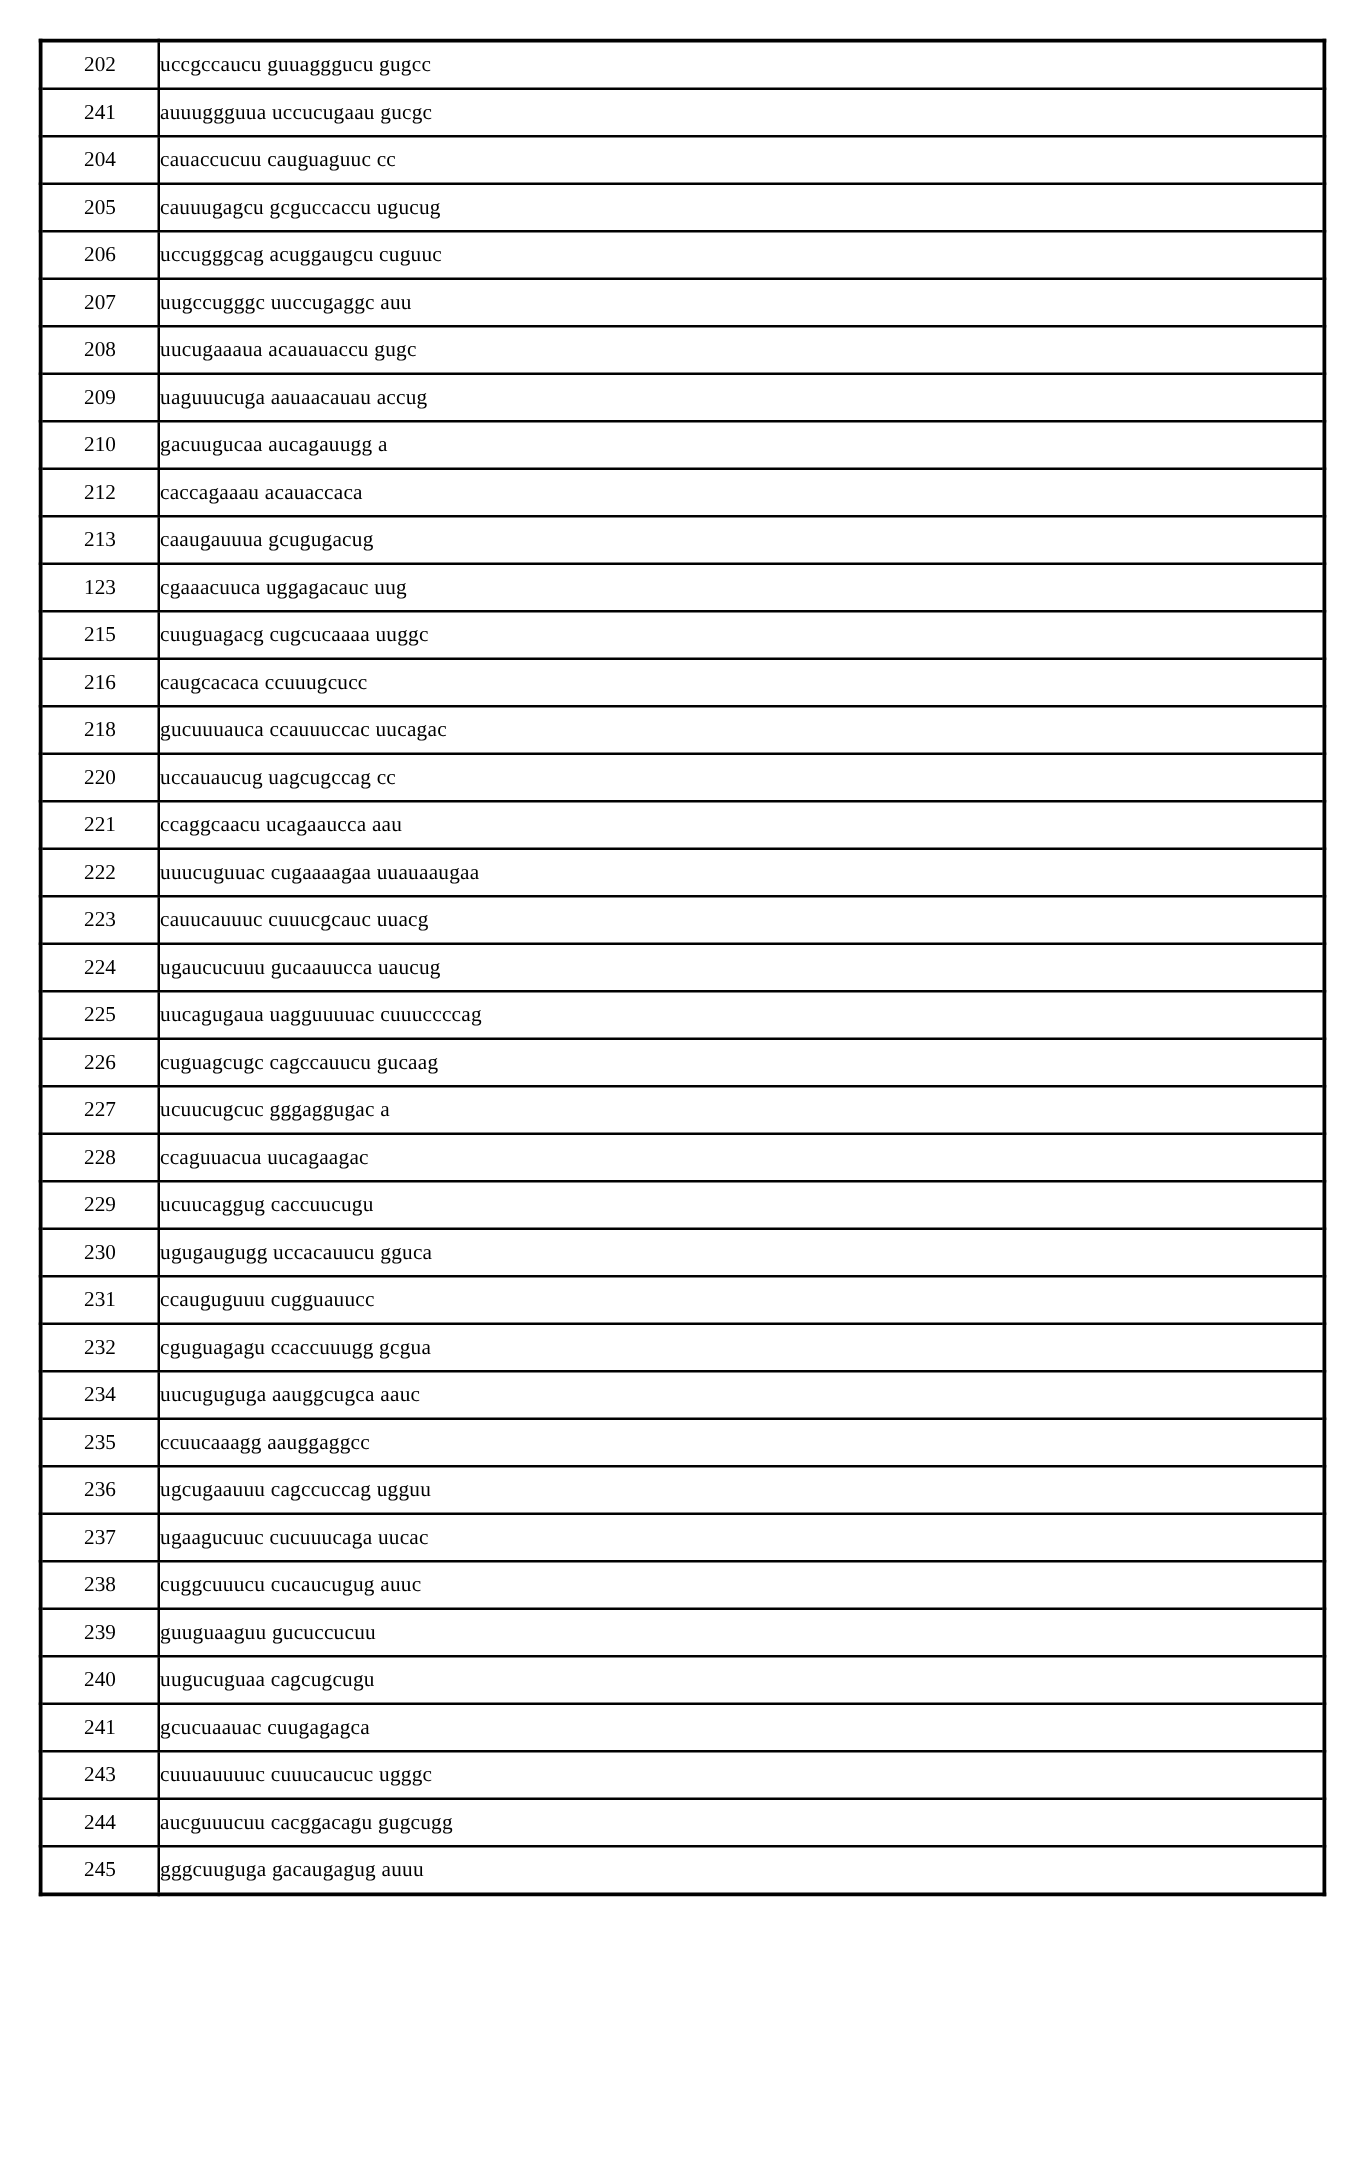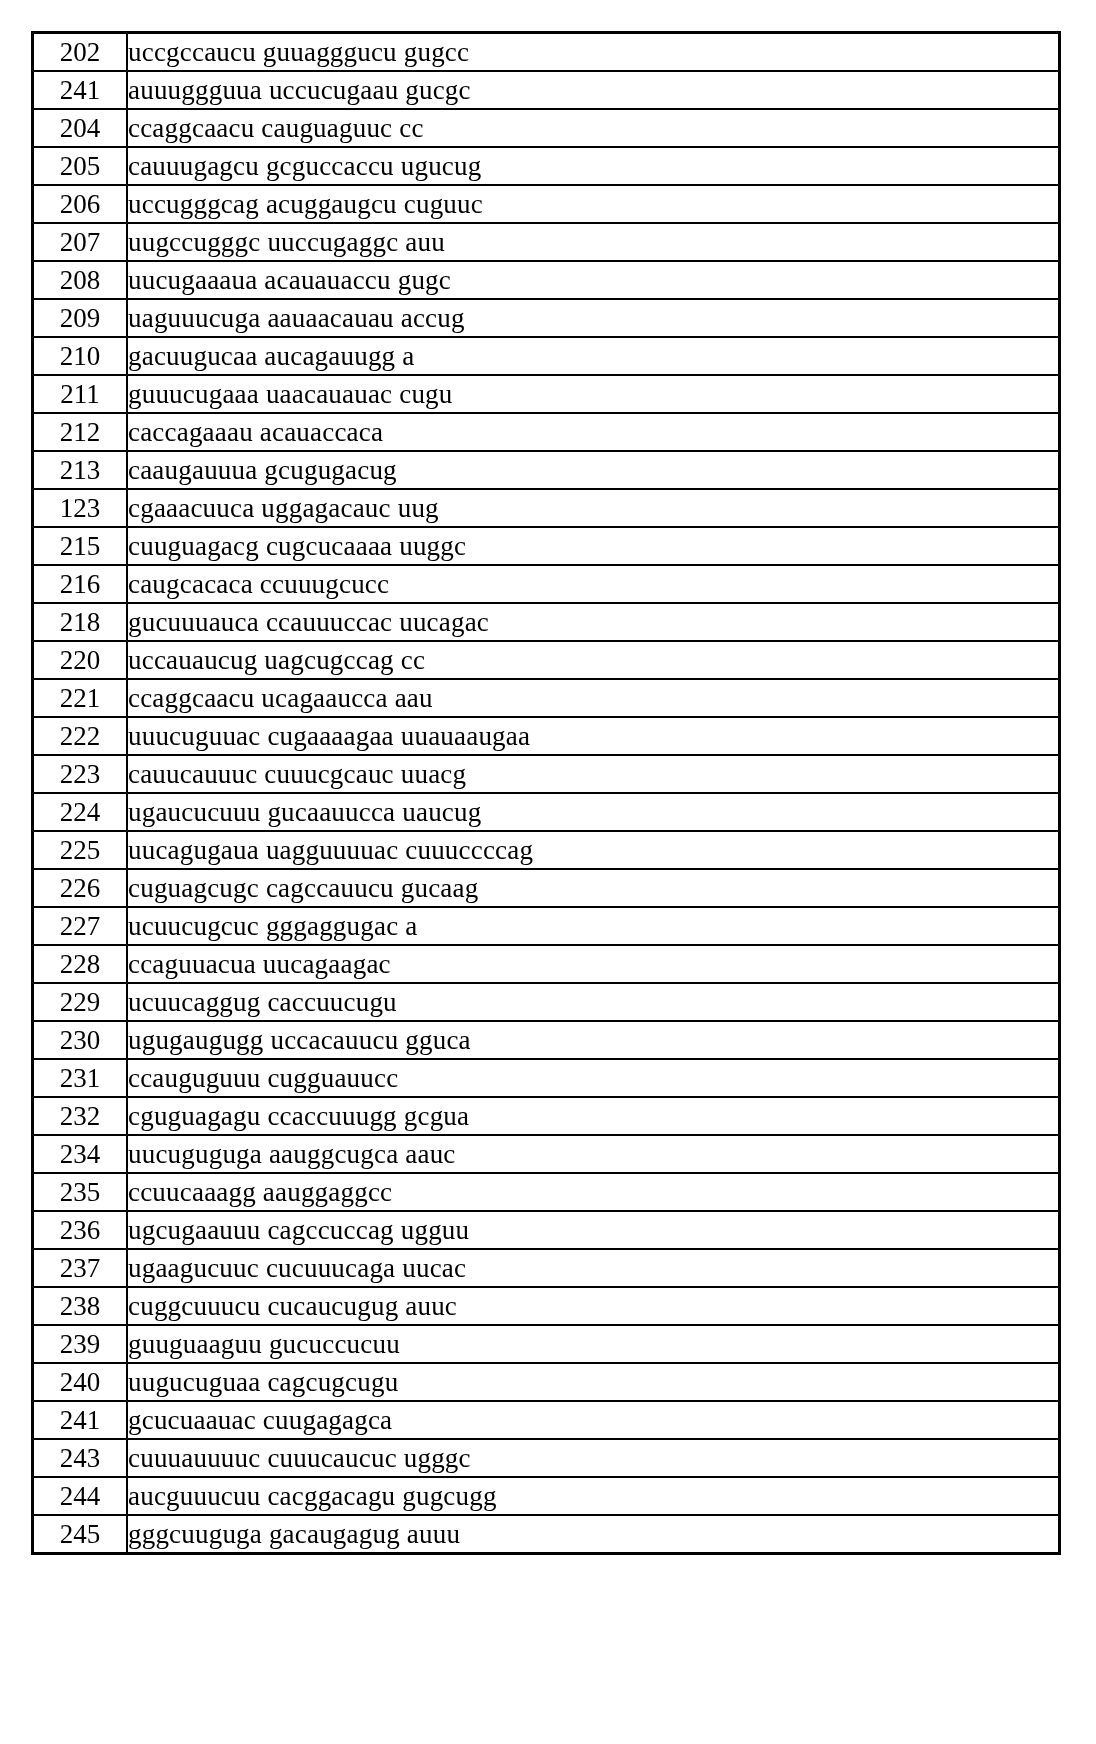--- a/index.html
+++ b/index.html
@@ -20,21 +20,21 @@
   }
   table.seq-table {
     position: absolute;
     left: 31px;
     top: 31px;
     width: 1030px;
     border-collapse: collapse;
     table-layout: fixed;
     border: 3px solid var(--ink);
     font-family: "Liberation Serif", "DejaVu Serif", serif;
-    font-size: 27px;
+    font-size: 17px;
     color: var(--ink);
   }
   table.seq-table td {
     border: 2px solid var(--ink);
     height: 36px;
     line-height: 36px;
     padding: 0;
     overflow: hidden;
     white-space: nowrap;
     vertical-align: middle;
@@ -59,21 +59,21 @@
     <td class="seq">uccgccaucu guuagggucu gugcc</td>
   </tr>
 
   <tr>
     <td class="num">241</td>
     <td class="seq">auuuggguua uccucugaau gucgc</td>
   </tr>
 
   <tr>
     <td class="num">204</td>
-    <td class="seq">ccaggcaacu cauguaguuc cc</td>
+    <td class="seq">cauaccucuu cauguaguuc cc</td>
   </tr>
 
   <tr>
     <td class="num">205</td>
     <td class="seq">cauuugagcu gcguccaccu ugucug</td>
   </tr>
 
   <tr>
     <td class="num">206</td>
     <td class="seq">uccugggcag acuggaugcu cuguuc</td>
@@ -92,24 +92,20 @@
   <tr>
     <td class="num">209</td>
     <td class="seq">uaguuucuga aauaacauau accug</td>
   </tr>
 
   <tr>
     <td class="num">210</td>
     <td class="seq">gacuugucaa aucagauugg a</td>
   </tr>
 
-  <tr>
-    <td class="num">211</td>
-    <td class="seq">guuucugaaa uaacauauac cugu</td>
-  </tr>
 
   <tr>
     <td class="num">212</td>
     <td class="seq">caccagaaau acauaccaca</td>
   </tr>
 
   <tr>
     <td class="num">213</td>
     <td class="seq">caaugauuua gcugugacug</td>
   </tr>

